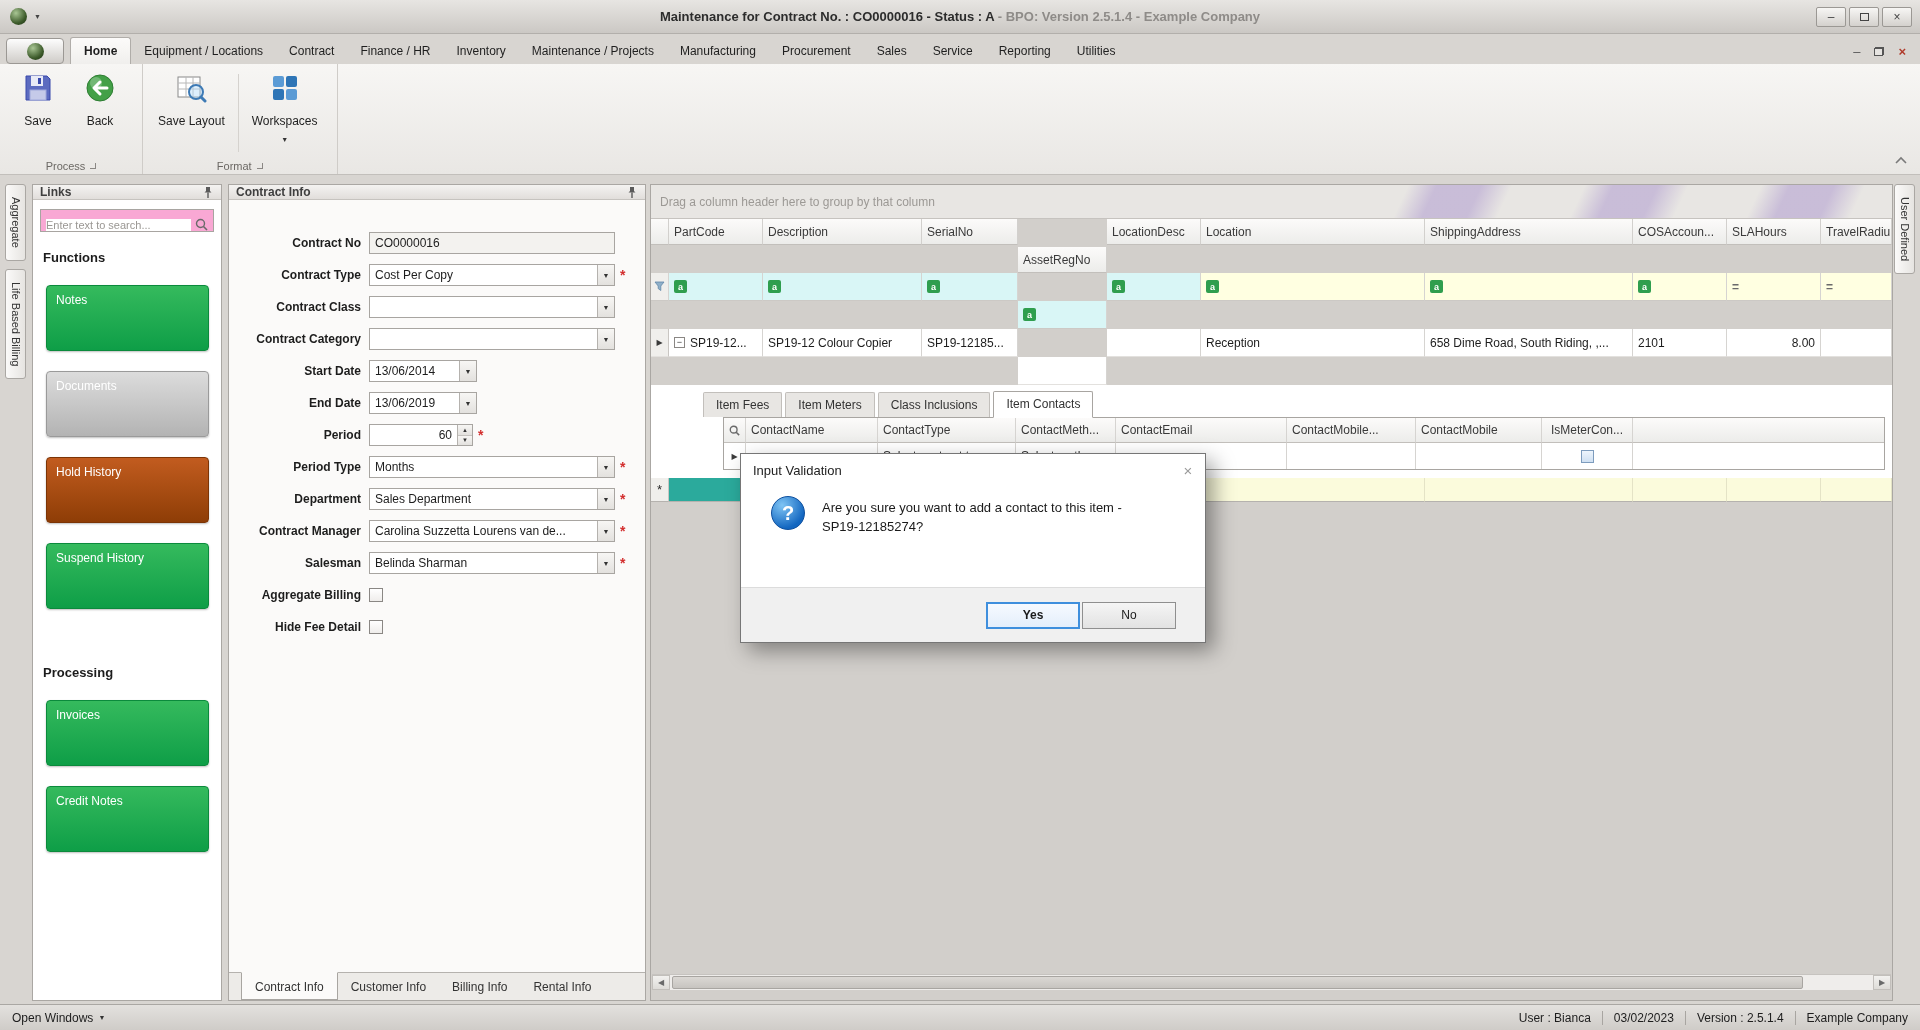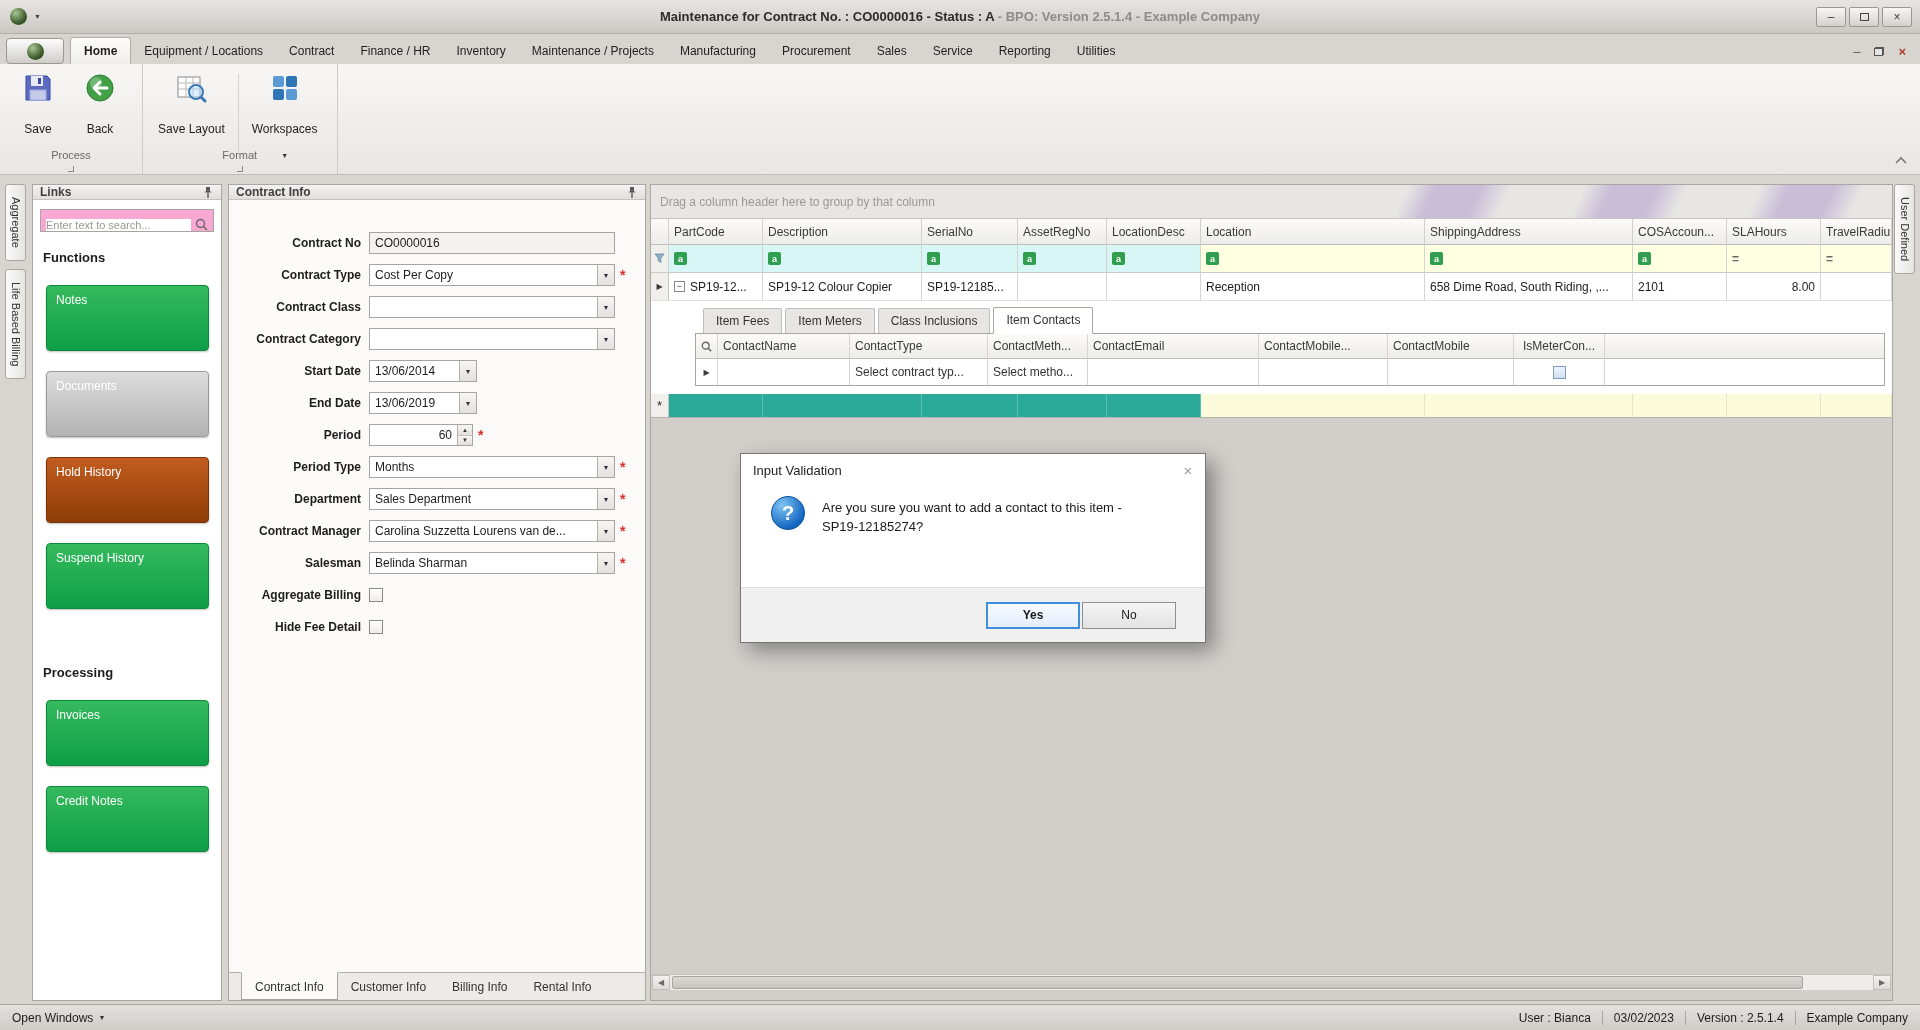--- a/index.html
+++ b/index.html
@@ -39,23 +39,23 @@
   .mdi-restore::after  { content:""; position:absolute; left:0; bottom:0; width:7px; height:6px; border:1px solid #555; background:#e6e4e1; }
   .mdi-close { color:#b03a2a; font-weight:bold; }
 
   
   .ribbon-body { position:absolute; top:64px; left:0; right:0; height:111px;
     background:linear-gradient(#f7f6f4,#e9e7e4); border-bottom:1px solid #c2bfbb; }
   .ribbon-groups { display:flex; height:100%; }
   .rgroup { position:relative; height:100%; border-right:1px solid #cfccc8; padding:6px 14px 18px 10px;
     display:flex; align-items:flex-start; gap:6px; }
   .rgroup-label { position:absolute; bottom:2px; left:0; right:0; text-align:center; font-size:11px; color:#6b6864;
-    display:flex; align-items:center; justify-content:center; gap:5px;flex-direction:column; }
+    display:flex; align-items:center; justify-content:center; gap:5px; }
   .launcher { display:inline-block; width:6px; height:6px; border-right:1px solid #8a8784; border-bottom:1px solid #8a8784; }
-  .big-btn { min-width:56px; padding:2px 5px; display:flex; flex-direction:column; align-items:center; gap:18px;
+  .big-btn { min-width:56px; padding:2px 5px; display:flex; flex-direction:column; align-items:center; gap:10px;
     font-size:12px; color:#1f1f1f; border-radius:3px; }
   .big-btn .wcaret { font-size:7px; color:#333; margin-top:-2px; }
   .vsep { width:1px; background:#d5d2ce; margin:4px 2px; align-self:stretch; }
   .ribbon-collapse { position:absolute; right:12px; bottom:6px; }
 
   
   .left-strip { position:absolute; left:0; top:184px; width:30px; bottom:29px; }
   .right-strip { position:absolute; right:0; top:184px; width:27px; bottom:29px; }
   .vtab { writing-mode:vertical-rl; background:linear-gradient(90deg,#fbfaf9,#e6e4e1);
     border:1px solid #aaa7a3; border-radius:3px; color:#333; font-size:11px;
@@ -112,21 +112,21 @@
   
   .grid-area { position:absolute; left:650px; top:184px; width:1243px; bottom:29px;
     background:#d2cfcb; border:1px solid #aaa7a3; overflow:hidden; }
   .group-bar { height:34px; background:#e8e6e3; position:relative; display:flex; align-items:center;
     padding-left:9px; color:#9c9995; font-size:12px; border-bottom:1px solid #c6c3bf; overflow:hidden; }
   .group-deco { position:absolute; right:0; top:0; bottom:0; width:42%;
     background:repeating-linear-gradient(115deg, rgba(255,255,255,0) 0 34px, rgba(150,122,198,.38) 60px 100px, rgba(255,255,255,0) 128px 160px); }
   .grow { display:flex; width:100%; }
   .gcell { border-right:1px solid #d6d4d1; padding:0 5px; white-space:nowrap; overflow:hidden; display:flex; align-items:center; }
   .col-ind { width:18px; padding:0 2px; justify-content:center; }
-  .col-0 { width:94px; } .col-1 { width:159px; } .col-2 { width:96px; } .col-3 { width:89px; }
+  .col-0 { width:94px; } .col-1 { width:159px; } .col-2 { width:96px; } .col-3 { width:89px;margin-top:28px; }
   .col-4 { width:94px; } .col-5 { width:224px; } .col-6 { width:208px; } .col-7 { width:94px; }
   .col-8 { width:94px; } .col-9 { flex:1; }
   .ghead .gcell { height:26px; background:linear-gradient(#fcfbfa,#ececea); border-bottom:1px solid #c2bfbb;
     color:#3a3a3a; border-right-color:#d2d0cd; }
   .gfilter .gcell { height:28px; border-bottom:1px solid #ccc9c5; }
   .fc-ind { background:#f0efec; }
   .fc-cyan { background:#d9f6f6; }
   .fc-yellow { background:#ffffe1; }
   .abc { width:13px; height:13px; border-radius:2px; background:#2f9e4e; color:#fff; font-size:9px;
     display:flex; align-items:center; justify-content:center; font-weight:bold; }
@@ -136,21 +136,21 @@
   .arrow { font-size:8px; color:#3a3a3a; }
   .right-align { justify-content:flex-end; }
   .expando { width:11px; height:11px; border:1px solid #8a8784; background:#fff; margin-right:5px;
     display:inline-flex; align-items:center; justify-content:center; font-size:9px; line-height:1; color:#333; flex:none; }
 
   .detail { background:#fff; padding:6px 7px 8px 44px; }
   .sub-tabs { display:flex; align-items:flex-end; margin-left:8px; position:relative; z-index:2; }
   .stab { padding:5px 12px; border:1px solid #c2bfbb; border-bottom:none; background:#e8e6e3;
     margin-right:3px; font-size:12px; color:#333; border-radius:2px 2px 0 0; }
   .stab.active { background:#fff; border-color:#a8a5a1; border-bottom:1px solid #fff; margin-bottom:-1px; padding-bottom:6px; }
-  .sub-grid { border:1px solid #a8a5a1; background:#ef4444; position:relative; z-index:1; }
+  .sub-grid { border:1px solid #a8a5a1; background:#ef4444; position:relative; z-index:1;margin-left:28px; }
   .srow { display:flex; width:100%; }
   .scell { border-right:1px solid #d6d4d1; padding:0 5px; white-space:nowrap; overflow:hidden; display:flex; align-items:center; }
   .scol-ind { width:22px; justify-content:center; padding:0 2px; }
   .scol-0 { width:132px; } .scol-1 { width:138px; } .scol-2 { width:100px; } .scol-3 { width:171px; }
   .scol-4 { width:129px; } .scol-5 { width:126px; } .scol-6 { width:91px; justify-content:center; } .scol-fill { flex:1; border-right:none; }
   .shead .scell { height:25px; background:linear-gradient(#fcfbfa,#ececea); border-bottom:1px solid #c2bfbb; color:#3a3a3a; }
   .sdata .scell { height:26px; background:#fff; color:#333; }
   .meter-cb { width:13px; height:13px; border:1px solid #7d9cbd; background:linear-gradient(#eef5fc,#cfe0f2); display:inline-block; }
 
   .newrow { height:24px; }

